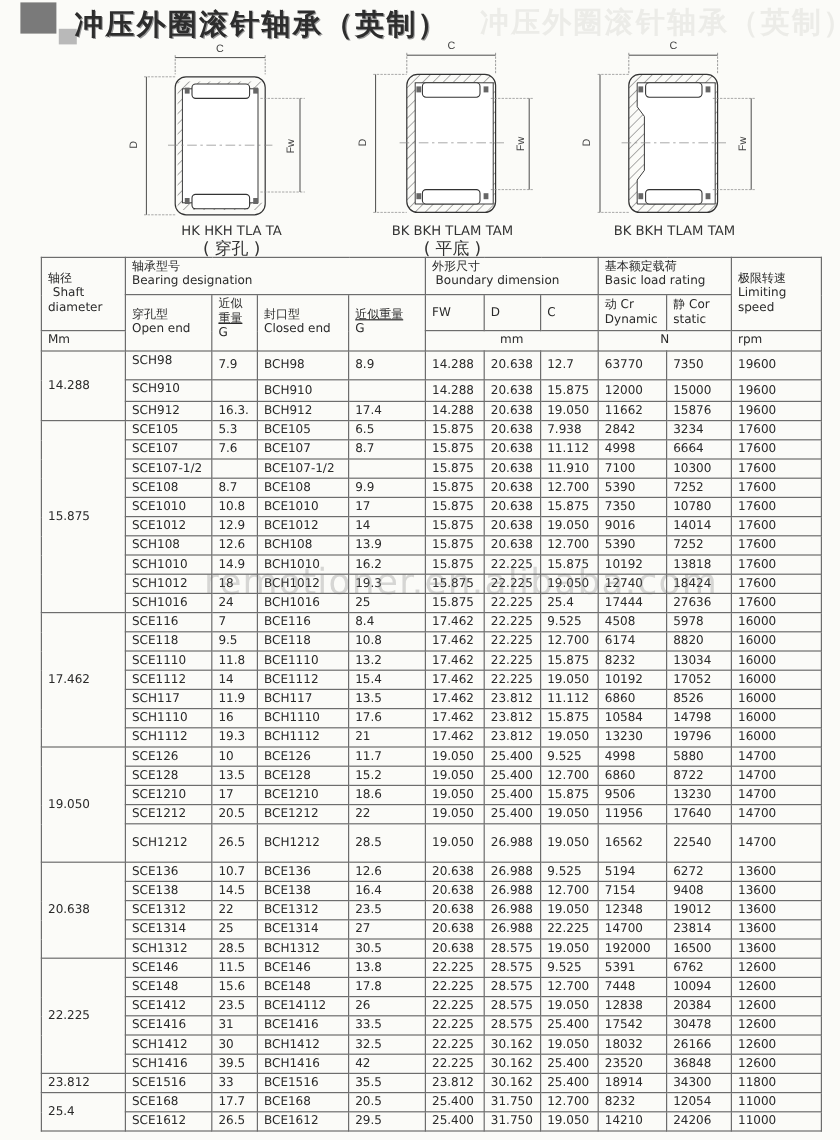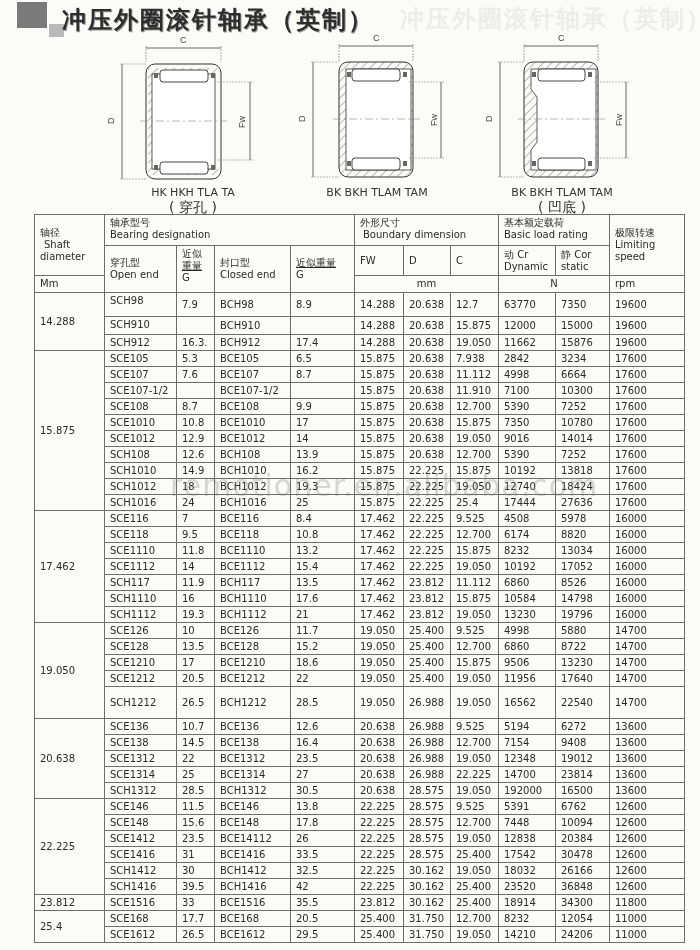--- a/index.html
+++ b/index.html
@@ -102,20 +102,21 @@
     <rect x="108" y="129" width="4" height="5" fill="#666"></rect>
     <line x1="38" y1="87" x2="125" y2="87" stroke="#888" stroke-width="0.6" stroke-dasharray="8,3,2,3"></line>
     <line x1="114" y1="50" x2="150" y2="50" stroke="#888" stroke-width="0.6" stroke-dasharray="2,1"></line>
     <line x1="114" y1="126" x2="150" y2="126" stroke="#888" stroke-width="0.6" stroke-dasharray="2,1"></line>
     <line x1="146" y1="50" x2="146" y2="126" stroke="#444" stroke-width="0.8"></line>
     <text x="142" y="94" font-size="9" fill="#444" transform="rotate(-90 142 94)" font-family="Liberation Sans, sans-serif">Fw</text>
   </svg>
 </div>
 <div class="caption" style="left:277px; top:186px;">
   <div>BK  BKH  TLAM  TAM</div>
+  <div class="sub">( 平底 )</div>
 </div>
 
 <div class="diagram" style="left:480px;">
   <svg width="200" height="160" viewBox="0 0 200 160">
     <defs>
       <pattern id="hatch3" width="6" height="6" patternUnits="userSpaceOnUse" patternTransform="rotate(45)">
         <line x1="0" y1="0" x2="0" y2="6" stroke="#555" stroke-width="0.8"></line>
       </pattern>
     </defs>
     <line x1="44" y1="12" x2="44" y2="30" stroke="#888" stroke-width="0.7" stroke-dasharray="2,1"></line>
@@ -136,21 +137,20 @@
     <rect x="108" y="129" width="4" height="5" fill="#666"></rect>
     <line x1="38" y1="87" x2="125" y2="87" stroke="#888" stroke-width="0.6" stroke-dasharray="8,3,2,3"></line>
     <line x1="114" y1="50" x2="150" y2="50" stroke="#888" stroke-width="0.6" stroke-dasharray="2,1"></line>
     <line x1="114" y1="126" x2="150" y2="126" stroke="#888" stroke-width="0.6" stroke-dasharray="2,1"></line>
     <line x1="146" y1="50" x2="146" y2="126" stroke="#444" stroke-width="0.8"></line>
     <text x="142" y="94" font-size="9" fill="#444" transform="rotate(-90 142 94)" font-family="Liberation Sans, sans-serif">Fw</text>
   </svg>
 </div>
 <div class="caption" style="left:462px; top:186px;">
   <div>BK  BKH  TLAM  TAM</div>
-  <div class="sub">( 凹底 )</div>
 </div>
 
 <table>
   <colgroup>
     <col style="width:70px">
       <col style="width:72px">
       <col style="width:38px">
       <col style="width:76px">
       <col style="width:64px">
     <col style="width:49px">

